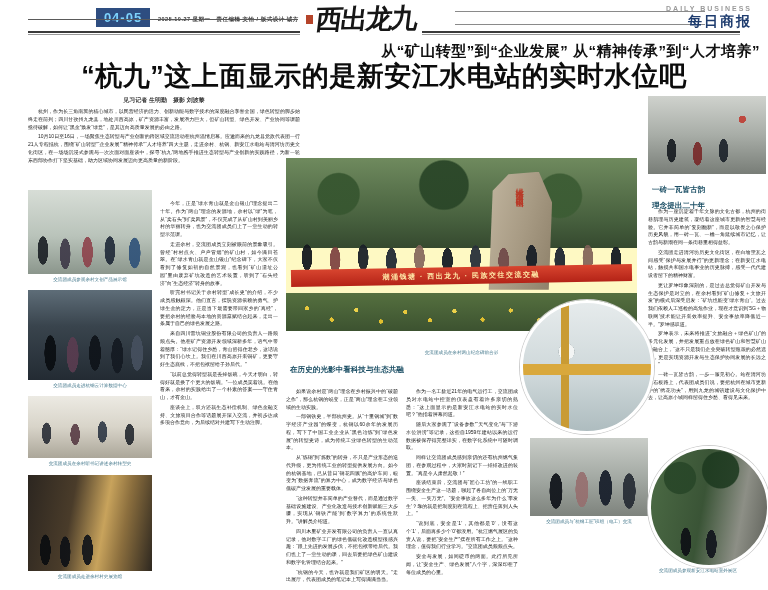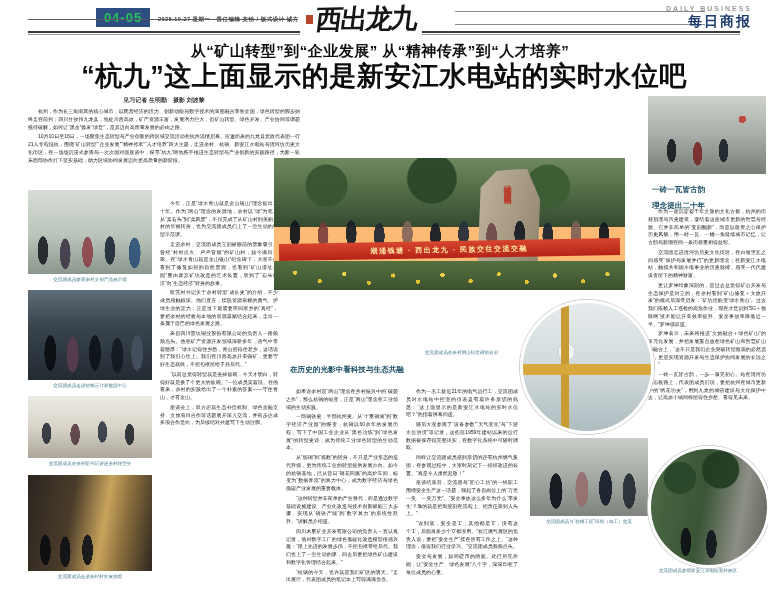--- a/index.html
+++ b/index.html
@@ -2,41 +2,41 @@
 <html><head>
 <meta charset="utf-8">
 <style>
   html,body{margin:0;padding:0;background:#e9e7e2;}
   .page{position:relative;width:768px;height:590px;background:#ffffff;
         font-family:"Liberation Sans",sans-serif;overflow:hidden;
         box-shadow:2px 2px 4px rgba(0,0,0,.25);}
   .abs{position:absolute;}
 
   
-  .pageno{left:96px;top:8px;width:54px;height:19px;background:#2e4d80;color:#22c55e;
+  .pageno{left:96px;top:8px;width:54px;height:19px;background:#2e4d80;color:#7dd3fc;
           font-size:13px;font-weight:bold;letter-spacing:1px;display:flex;
           align-items:center;justify-content:center;}
   .dateline{left:158px;top:16px;font-size:5.5px;color:#333;font-weight:bold;letter-spacing:.5px;}
   .rule-l{left:28px;top:19px;width:270px;height:1px;background:#5a5a5a;}
   .rule-r1{left:455px;top:11px;width:250px;height:1px;background:#8a8a8a;}
   .rule-r2{left:455px;top:24px;width:250px;height:1px;background:#8a8a8a;}
   .rule-b1{left:28px;top:31px;width:712px;height:1.5px;background:#3a3a3a;}
   .rule-b2{left:28px;top:34px;width:712px;height:1px;background:#9a9a9a;}
   .masthead{left:300px;top:0px;height:36px;display:flex;align-items:center;background:#fff;padding:0 6px;z-index:3;}
   .mh-side{display:flex;flex-direction:column;align-items:center;margin-right:3px;}
   .mh-tiny{font-size:5px;color:#555;writing-mode:vertical-rl;line-height:1;}
   .mh-seal{width:7px;height:9px;background:#b5442a;margin-top:2px;}
   .mh-text{font-family:"DejaVu Serif",serif;font-size:27px;font-weight:900;color:#161616;
            transform:skewX(-8deg) rotate(-1deg);letter-spacing:-2px;line-height:1;}
   .brand{right:16px;top:5px;text-align:right;}
   .brand-en{font-size:7px;color:#9a9a9a;letter-spacing:2px;font-weight:bold;}
   .brand-cn{font-size:14px;color:#1e3c6e;font-weight:900;letter-spacing:2px;margin-top:1px;}
 
   
-  .kicker{left:0;top:42px;width:760px;text-align:center;font-size:15px;color:#101010;
+  .kicker{left:0;top:42px;width:760px;text-align:right;font-size:15px;color:#101010;
           font-weight:600;letter-spacing:.5px;}
   .title{left:0;top:58px;width:768px;text-align:center;font-size:27px;color:#0c0c0c;
          font-weight:900;letter-spacing:.5px;}
 
   
   .byline{text-align:center;font-size:6px;font-weight:bold;color:#3a3a3a;margin:0 0 3px 0;}
   .bodycol{font-size:5px;line-height:1.55;color:#1c1c1c;text-align:justify;overflow:hidden;}
   .bodycol p{margin:0 0 2px 0;text-indent:2em;}
   .subhead{font-weight:bold;color:#1d5066;font-size:7.6px;line-height:1.55;margin-bottom:3px;}
   .subhead p{margin:4px;text-indent:0;}
@@ -89,21 +89,21 @@
       radial-gradient(circle 13px at 34% 38%, #f3f5f4 60%, #b9c2c4 62%, transparent 64%),
       linear-gradient(#e6ebec 0%, #ccd6d8 60%, #aebcbf 100%);}
   .circ-trees{background:
       radial-gradient(ellipse 9px 24px at 30% 80%, rgba(15,18,22,.95) 58%, transparent 60%),
       radial-gradient(ellipse 9px 24px at 52% 82%, rgba(20,24,30,.95) 58%, transparent 60%),
       radial-gradient(circle 26px at 25% 25%, rgba(40,70,40,.9) 60%, transparent 64%),
       radial-gradient(circle 30px at 60% 18%, rgba(30,58,32,.9) 60%, transparent 64%),
       linear-gradient(100deg, #4c6b45 0%, #3a5436 45%, #8d8f86 75%, #5d5f58 100%);}
 
   
-  .bp{left:274px;top:158px;width:351px;height:132px;background:#fdba74;}
+  .bp{left:286px;top:158px;width:351px;height:173px;background:#fef9c3;}
   .bp-trees{position:absolute;left:0;top:0;right:0;height:52%;background:
       radial-gradient(circle 34px at 15% 40%, rgba(55,86,48,.95) 60%, transparent 64%),
       radial-gradient(circle 40px at 45% 30%, rgba(42,70,40,.95) 60%, transparent 64%),
       radial-gradient(circle 36px at 78% 42%, rgba(60,92,52,.95) 60%, transparent 64%),
       linear-gradient(#6f8a5e 0%, #465f3d 70%, #35492f 100%);}
   .bp-stone{position:absolute;left:57%;top:8%;width:66px;height:108px;background:
       linear-gradient(105deg,#c2b6a0 0%,#a79a83 55%,#8d8069 100%);
       clip-path:polygon(10% 16%, 34% 2%, 80% 0%, 100% 26%, 95% 100%, 4% 100%);
       display:flex;justify-content:center;padding-top:10px;}
   .stone-text{writing-mode:vertical-rl;color:#b93a28;font-weight:bold;font-size:8px;

